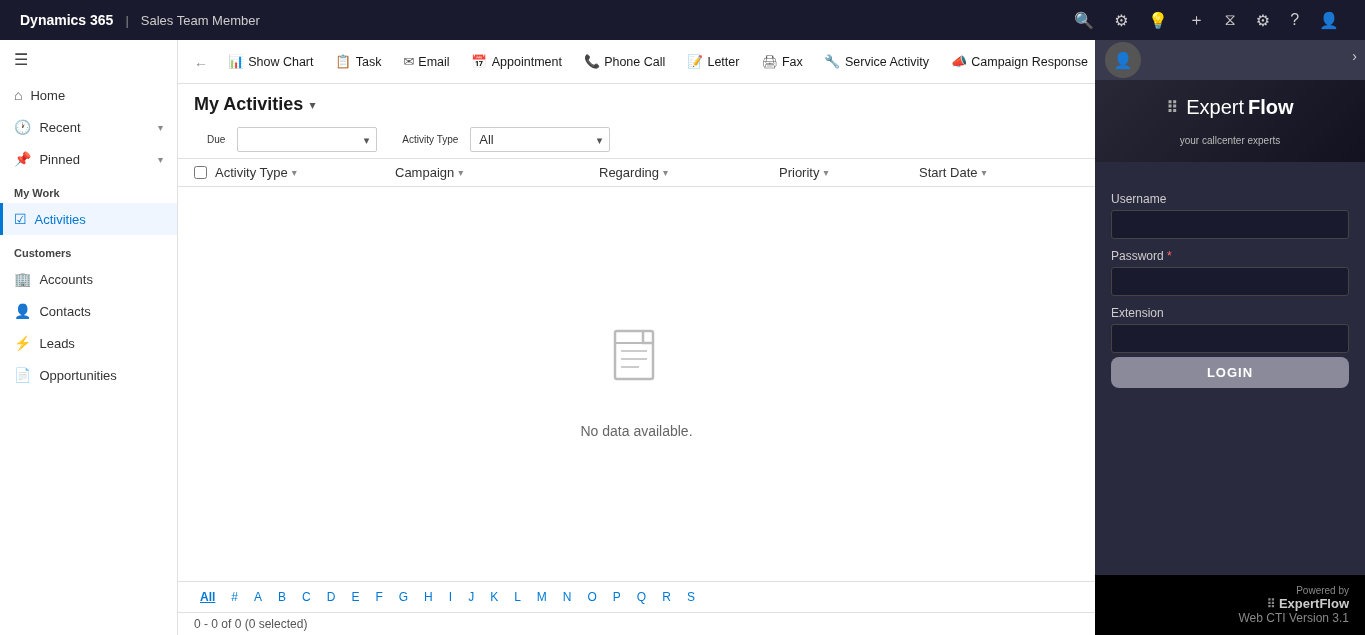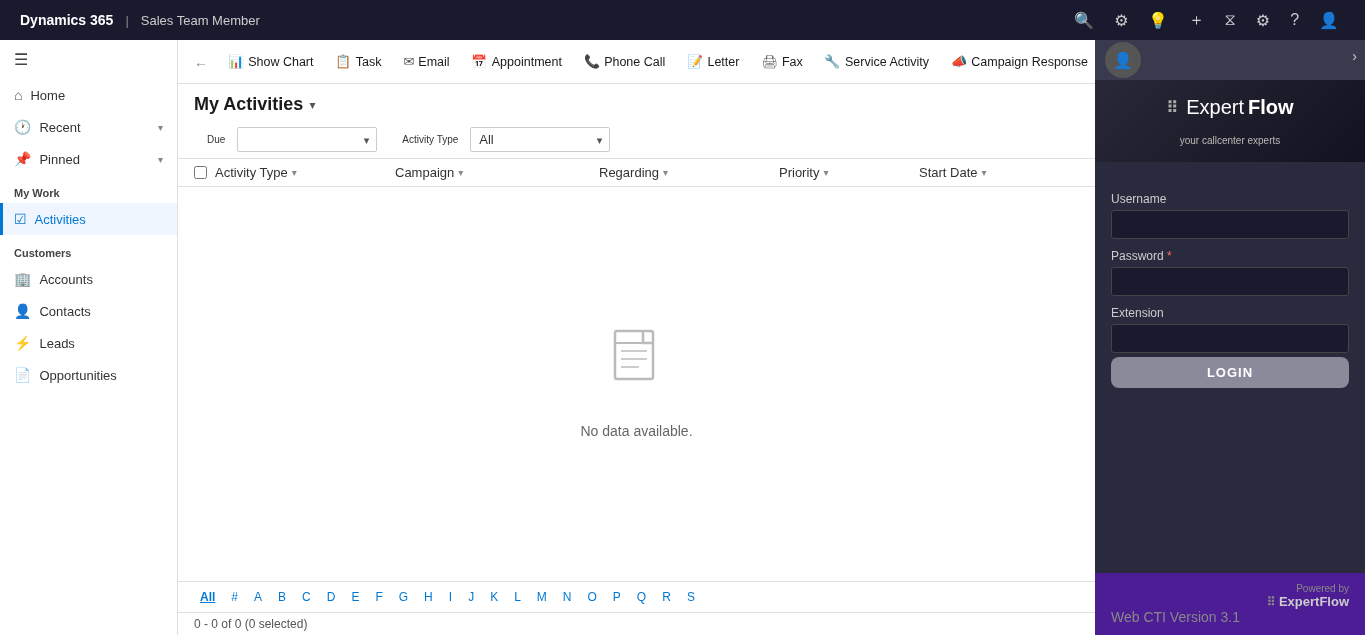--- a/index.html
+++ b/index.html
@@ -333,27 +333,27 @@
       border: none;
       padding: 8px;
       font-size: 13px;
       font-weight: 600;
       letter-spacing: 1px;
       cursor: pointer;
       border-radius: 8px;
       margin-top: 4px;
     }
     .ef-powered {
-      background: #4c1d95;
+      background: #000000;
       padding: 10px 16px;
       text-align: right;
     }
     .ef-powered-text { font-size: 10px; color: #888; }
     .ef-powered-logo { font-size: 13px; font-weight: 700; color: #ccc; }
-    .ef-version { font-size: 14px; color: #888; text-align: left; }
+    .ef-version { font-size: 12px; color: #888; text-align: right; }
     .ef-header-bar {
       background: #3a3a4e;
       height: 40px;
       display: flex;
       align-items: center;
       justify-content: space-between;
       padding: 0 10px;
     }
   </style>
 </head>

